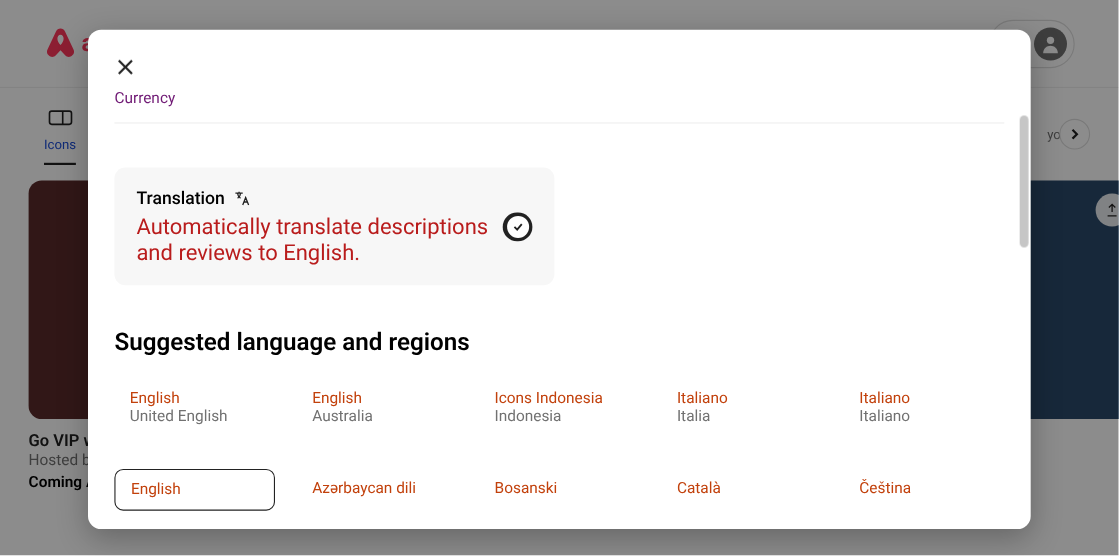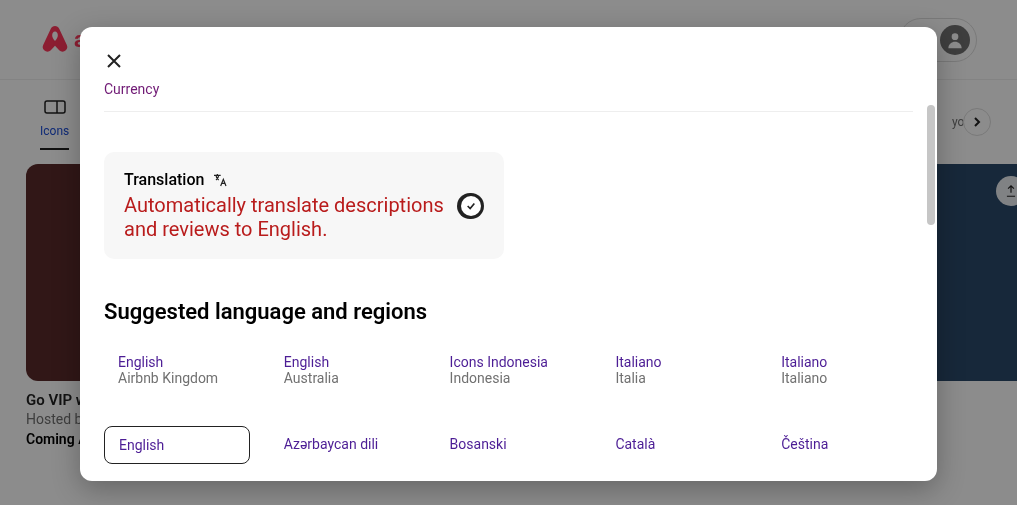--- a/index.html
+++ b/index.html
@@ -39,21 +39,21 @@
 .translation{background:#f7f7f7;border-radius:10px;padding:18px 20px;margin-top:40px;display:flex;justify-content:space-between;align-items:center;max-width:400px}
 .trans-left{display:flex;flex-direction:column;gap:4px}
 .trans-title{font-weight:500;font-size:16px;display:flex;align-items:center;gap:8px}
 .trans-desc{font-size:20px;color:#b91c1c}
 .toggle{width:42px;height:26px;border-radius:20px;background:#222;position:relative;cursor:pointer}
 .toggle-knob{position:absolute;right:3px;top:3px;width:20px;height:20px;border-radius:50%;background:#fff;display:flex;align-items:center;justify-content:center;font-size:11px}
 .section-h{font-size:22px;font-weight:600;margin-top:40px;margin-bottom:20px}
 .lang-grid{display:grid;grid-template-columns:repeat(5,1fr);gap:12px 20px;margin-bottom:30px}
 .lang-item{padding:10px 14px;border-radius:8px;cursor:pointer;font-size:14px}
 .lang-item.selected{border:1px solid #222}
-.lang-name{color:#4c1d95}
+.lang-name{color:#c2410c}
 .lang-region{color:#717171}
 .scrollbar{position:absolute;right:2px;top:78px;width:8px;height:120px;background:#c6c6c6;border-radius:4px}
 </style>
 </head>
 <body>
 
 <div class="header">
   <div class="logo">
     <svg viewBox="0 0 32 32">
         <path d="M16 1c2 0 3.5 1 4.5 3l8 17c1 2 1 4-1 6s-5 2-7 0l-4.5-5-4.5 5c-2 2-5 2-7 0s-2-4-1-6l8-17c1-2 2.5-3 4.5-3zm0 6c-2 0-3 2-3 4s1 4 3 6c2-2 3-4 3-6s-1-4-3-4z"></path>
@@ -161,21 +161,21 @@
               <path d="M2 6l3 3 5-6"></path>
             </svg>
         </div>
       </div>
     </div>
 
     <div class="section-h">Suggested language and regions</div>
     <div class="lang-grid">
       <div class="lang-item">
           <div class="lang-name">English</div>
-          <div class="lang-region">Airbnb Kingdom</div>
+          <div class="lang-region">United English</div>
         </div>
       <div class="lang-item">
           <div class="lang-name">English</div>
           <div class="lang-region">Australia</div>
         </div>
       <div class="lang-item">
           <div class="lang-name">Icons Indonesia</div>
           <div class="lang-region">Indonesia</div>
         </div>
       <div class="lang-item">

